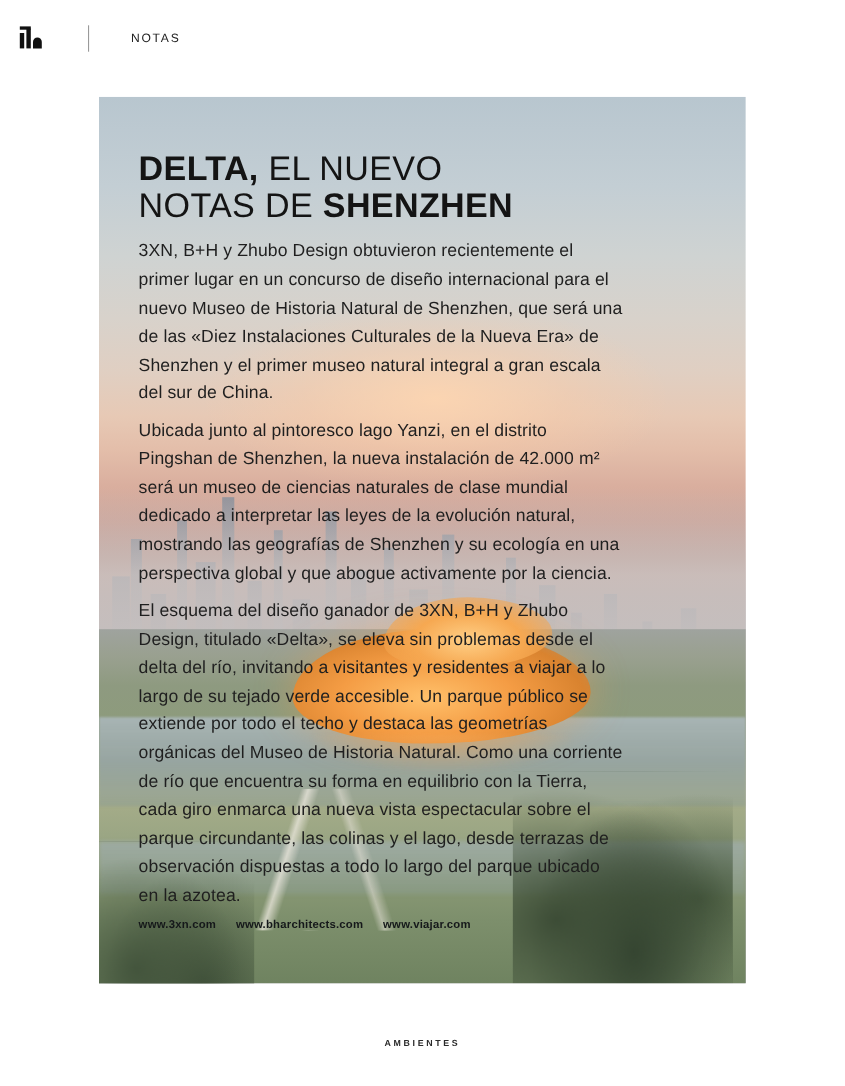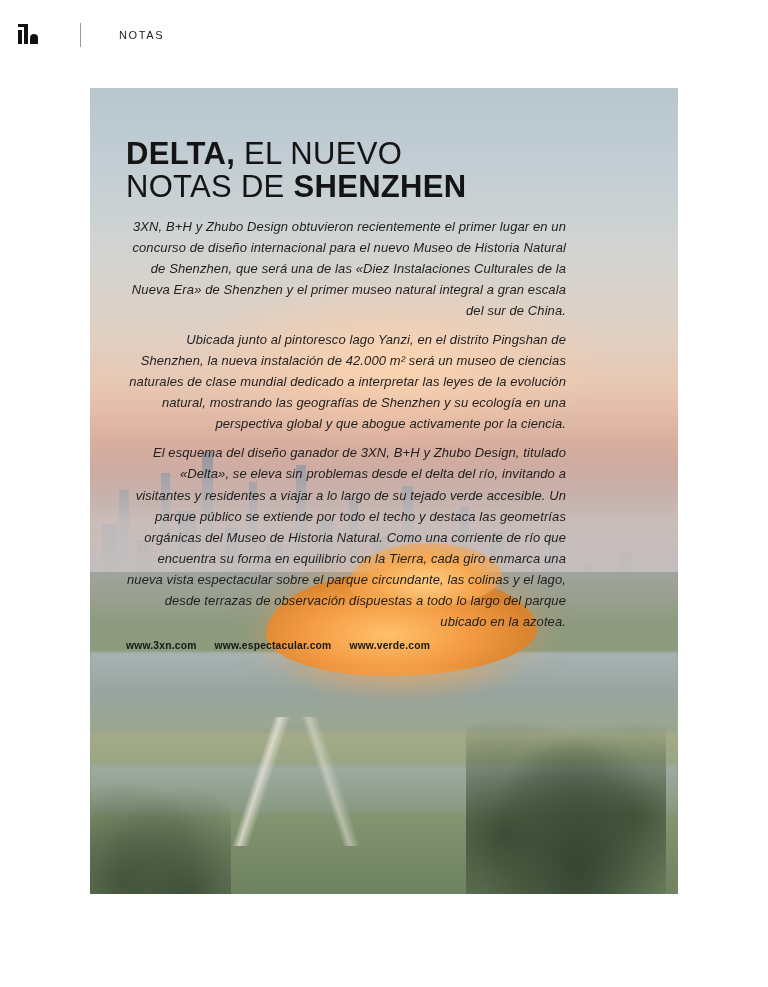--- a/index.html
+++ b/index.html
@@ -231,26 +231,25 @@
     line-height: 1.08;
     letter-spacing: 0.3px;
     margin: 0 0 12px 0;
     font-weight: 300;
     color: #141414;
   }
   .headline .hl-strong { font-weight: 700; }
 
   .body-copy p {
     margin: 0 0 8px 0;
-    font-size: 13px;
+    font-size: 16px;
     line-height: 1.62;
     color: #1f1f1f;
-    text-align: right;
+    text-align: left;
     letter-spacing: 0.1px;
-    font-style: italic;
   }
   .body-copy p:last-child { margin-bottom: 0; }
   .links {
     margin-top: 8px;
     font-size: 10.3px;
     font-weight: 700;
     color: #15181a;
     letter-spacing: 0.2px;
   }
   .links a {
@@ -342,19 +341,20 @@
       <span>NOTAS DE </span><span class="hl-strong">SHENZHEN</span>
     </h1>
 
     <div class="body-copy">
       <p>3XN, B+H y Zhubo Design obtuvieron recientemente el primer lugar en un concurso de diseño internacional para el nuevo Museo de Historia Natural de Shenzhen, que será una de las «Diez Instalaciones Culturales de la Nueva Era» de Shenzhen y el primer museo natural integral a gran escala del sur de China.</p>
       <p>Ubicada junto al pintoresco lago Yanzi, en el distrito Pingshan de Shenzhen, la nueva instalación de 42.000 m² será un museo de ciencias naturales de clase mundial dedicado a interpretar las leyes de la evolución natural, mostrando las geografías de Shenzhen y su ecología en una perspectiva global y que abogue activamente por la ciencia.</p>
       <p>El esquema del diseño ganador de 3XN, B+H y Zhubo Design, titulado «Delta», se eleva sin problemas desde el delta del río, invitando a visitantes y residentes a viajar a lo largo de su tejado verde accesible. Un parque público se extiende por todo el techo y destaca las geometrías orgánicas del Museo de Historia Natural. Como una corriente de río que encuentra su forma en equilibrio con la Tierra, cada giro enmarca una nueva vista espectacular sobre el parque circundante, las colinas y el lago, desde terrazas de observación dispuestas a todo lo largo del parque ubicado en la azotea.</p>
     </div>
 
     <div class="links">
-      <a href="#">www.3xn.com</a><a href="#">www.espectacular.com</a><a href="#">www.verde.com</a>
+      <a href="#">www.3xn.com</a><a href="#">www.bharchitects.com</a><a href="#">www.viajar.com</a>
     </div>
   </div>
 </div>
 
 <div class="page-footer">
+  <div class="footer-brand">AMBIENTES</div>
 </div>
 
 </body></html>

